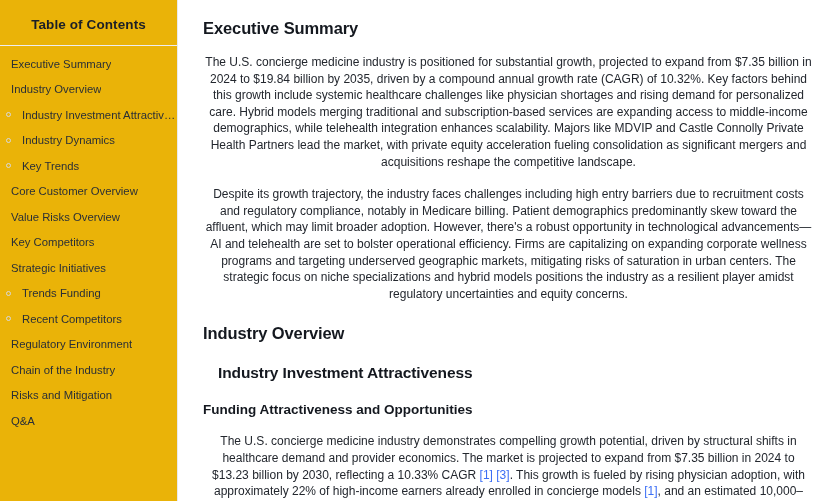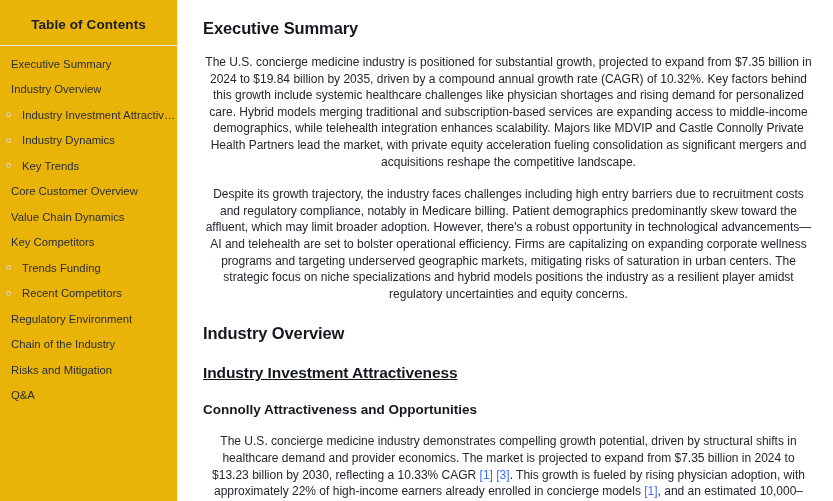--- a/index.html
+++ b/index.html
@@ -70,22 +70,21 @@
     color: #14181f;
     letter-spacing: -0.1px;
     margin: 0 0 14px 0;
   }
   h1.doc-h1.spaced { margin-top: 22px; }
   h2.doc-h2 {
     font-size: 15.5px;
     font-weight: 700;
     color: #14181f;
     letter-spacing: -0.1px;
-    margin: 21px 0 0 0;
-    text-decoration: underline;
+    margin: 21px 0 0 15px;
   }
   h3.doc-h3 {
     font-size: 13.5px;
     font-weight: 700;
     color: #14181f;
     margin: 20px 0 15px 0;
   }
   p.doc-p {
     font-size: 12px;
     line-height: 16.6px;
@@ -121,24 +120,27 @@
       <span class="toc-label">Industry Dynamics</span>
     </div>
     <div class="toc-item sub">
       <span class="toc-bullet"></span>
       <span class="toc-label">Key Trends</span>
     </div>
     <div class="toc-item">
       <span class="toc-label">Core Customer Overview</span>
     </div>
     <div class="toc-item">
-      <span class="toc-label">Value Chain Dynamics</span>
+      <span class="toc-label">Value Risks Overview</span>
     </div>
     <div class="toc-item">
       <span class="toc-label">Key Competitors</span>
+    </div>
+    <div class="toc-item">
+      <span class="toc-label">Strategic Initiatives</span>
     </div>
     <div class="toc-item sub">
       <span class="toc-bullet"></span>
       <span class="toc-label">Trends Funding</span>
     </div>
     <div class="toc-item sub">
       <span class="toc-bullet"></span>
       <span class="toc-label">Recent Competitors</span>
     </div>
     <div class="toc-item">
@@ -162,18 +164,18 @@
     <h1 class="doc-h1">Executive Summary</h1>
 
     <p class="doc-p">The U.S. concierge medicine industry is positioned for substantial growth, projected to expand from $7.35 billion in 2024 to $19.84 billion by 2035, driven by a compound annual growth rate (CAGR) of 10.32%. Key factors behind this growth include systemic healthcare challenges like physician shortages and rising demand for personalized care. Hybrid models merging traditional and subscription-based services are expanding access to middle-income demographics, while telehealth integration enhances scalability. Majors like MDVIP and Castle Connolly Private Health Partners lead the market, with private equity acceleration fueling consolidation as significant mergers and acquisitions reshape the competitive landscape.</p>
 
     <p class="doc-p">Despite its growth trajectory, the industry faces challenges including high entry barriers due to recruitment costs and regulatory compliance, notably in Medicare billing. Patient demographics predominantly skew toward the affluent, which may limit broader adoption. However, there's a robust opportunity in technological advancements—AI and telehealth are set to bolster operational efficiency. Firms are capitalizing on expanding corporate wellness programs and targeting underserved geographic markets, mitigating risks of saturation in urban centers. The strategic focus on niche specializations and hybrid models positions the industry as a resilient player amidst regulatory uncertainties and equity concerns.</p>
 
     <h1 class="doc-h1 spaced">Industry Overview</h1>
 
     <h2 class="doc-h2">Industry Investment Attractiveness</h2>
 
-    <h3 class="doc-h3">Connolly Attractiveness and Opportunities</h3>
+    <h3 class="doc-h3">Funding Attractiveness and Opportunities</h3>
 
     <p class="doc-p"><span>The U.S. concierge medicine industry demonstrates compelling growth potential, driven by structural shifts in healthcare demand and provider economics. The market is projected to expand from $7.35 billion in 2024 to $13.23 billion by 2030, reflecting a 10.33% CAGR </span><a class="cite">[1]</a><span> </span><a class="cite">[3]</a><span>. This growth is fueled by rising physician adoption, with approximately 22% of high-income earners already enrolled in concierge models </span><a class="cite">[1]</a><span>, and an estimated 10,000–25,000 U.S. physicians transitioning to subscription-based practices </span><a class="cite">[3]</a><span>. Recurring membership fees, which range from $2,000 to $80,000 annually depending on service tier </span></p>
 
   </article>
 </main>
 
 </body></html>

